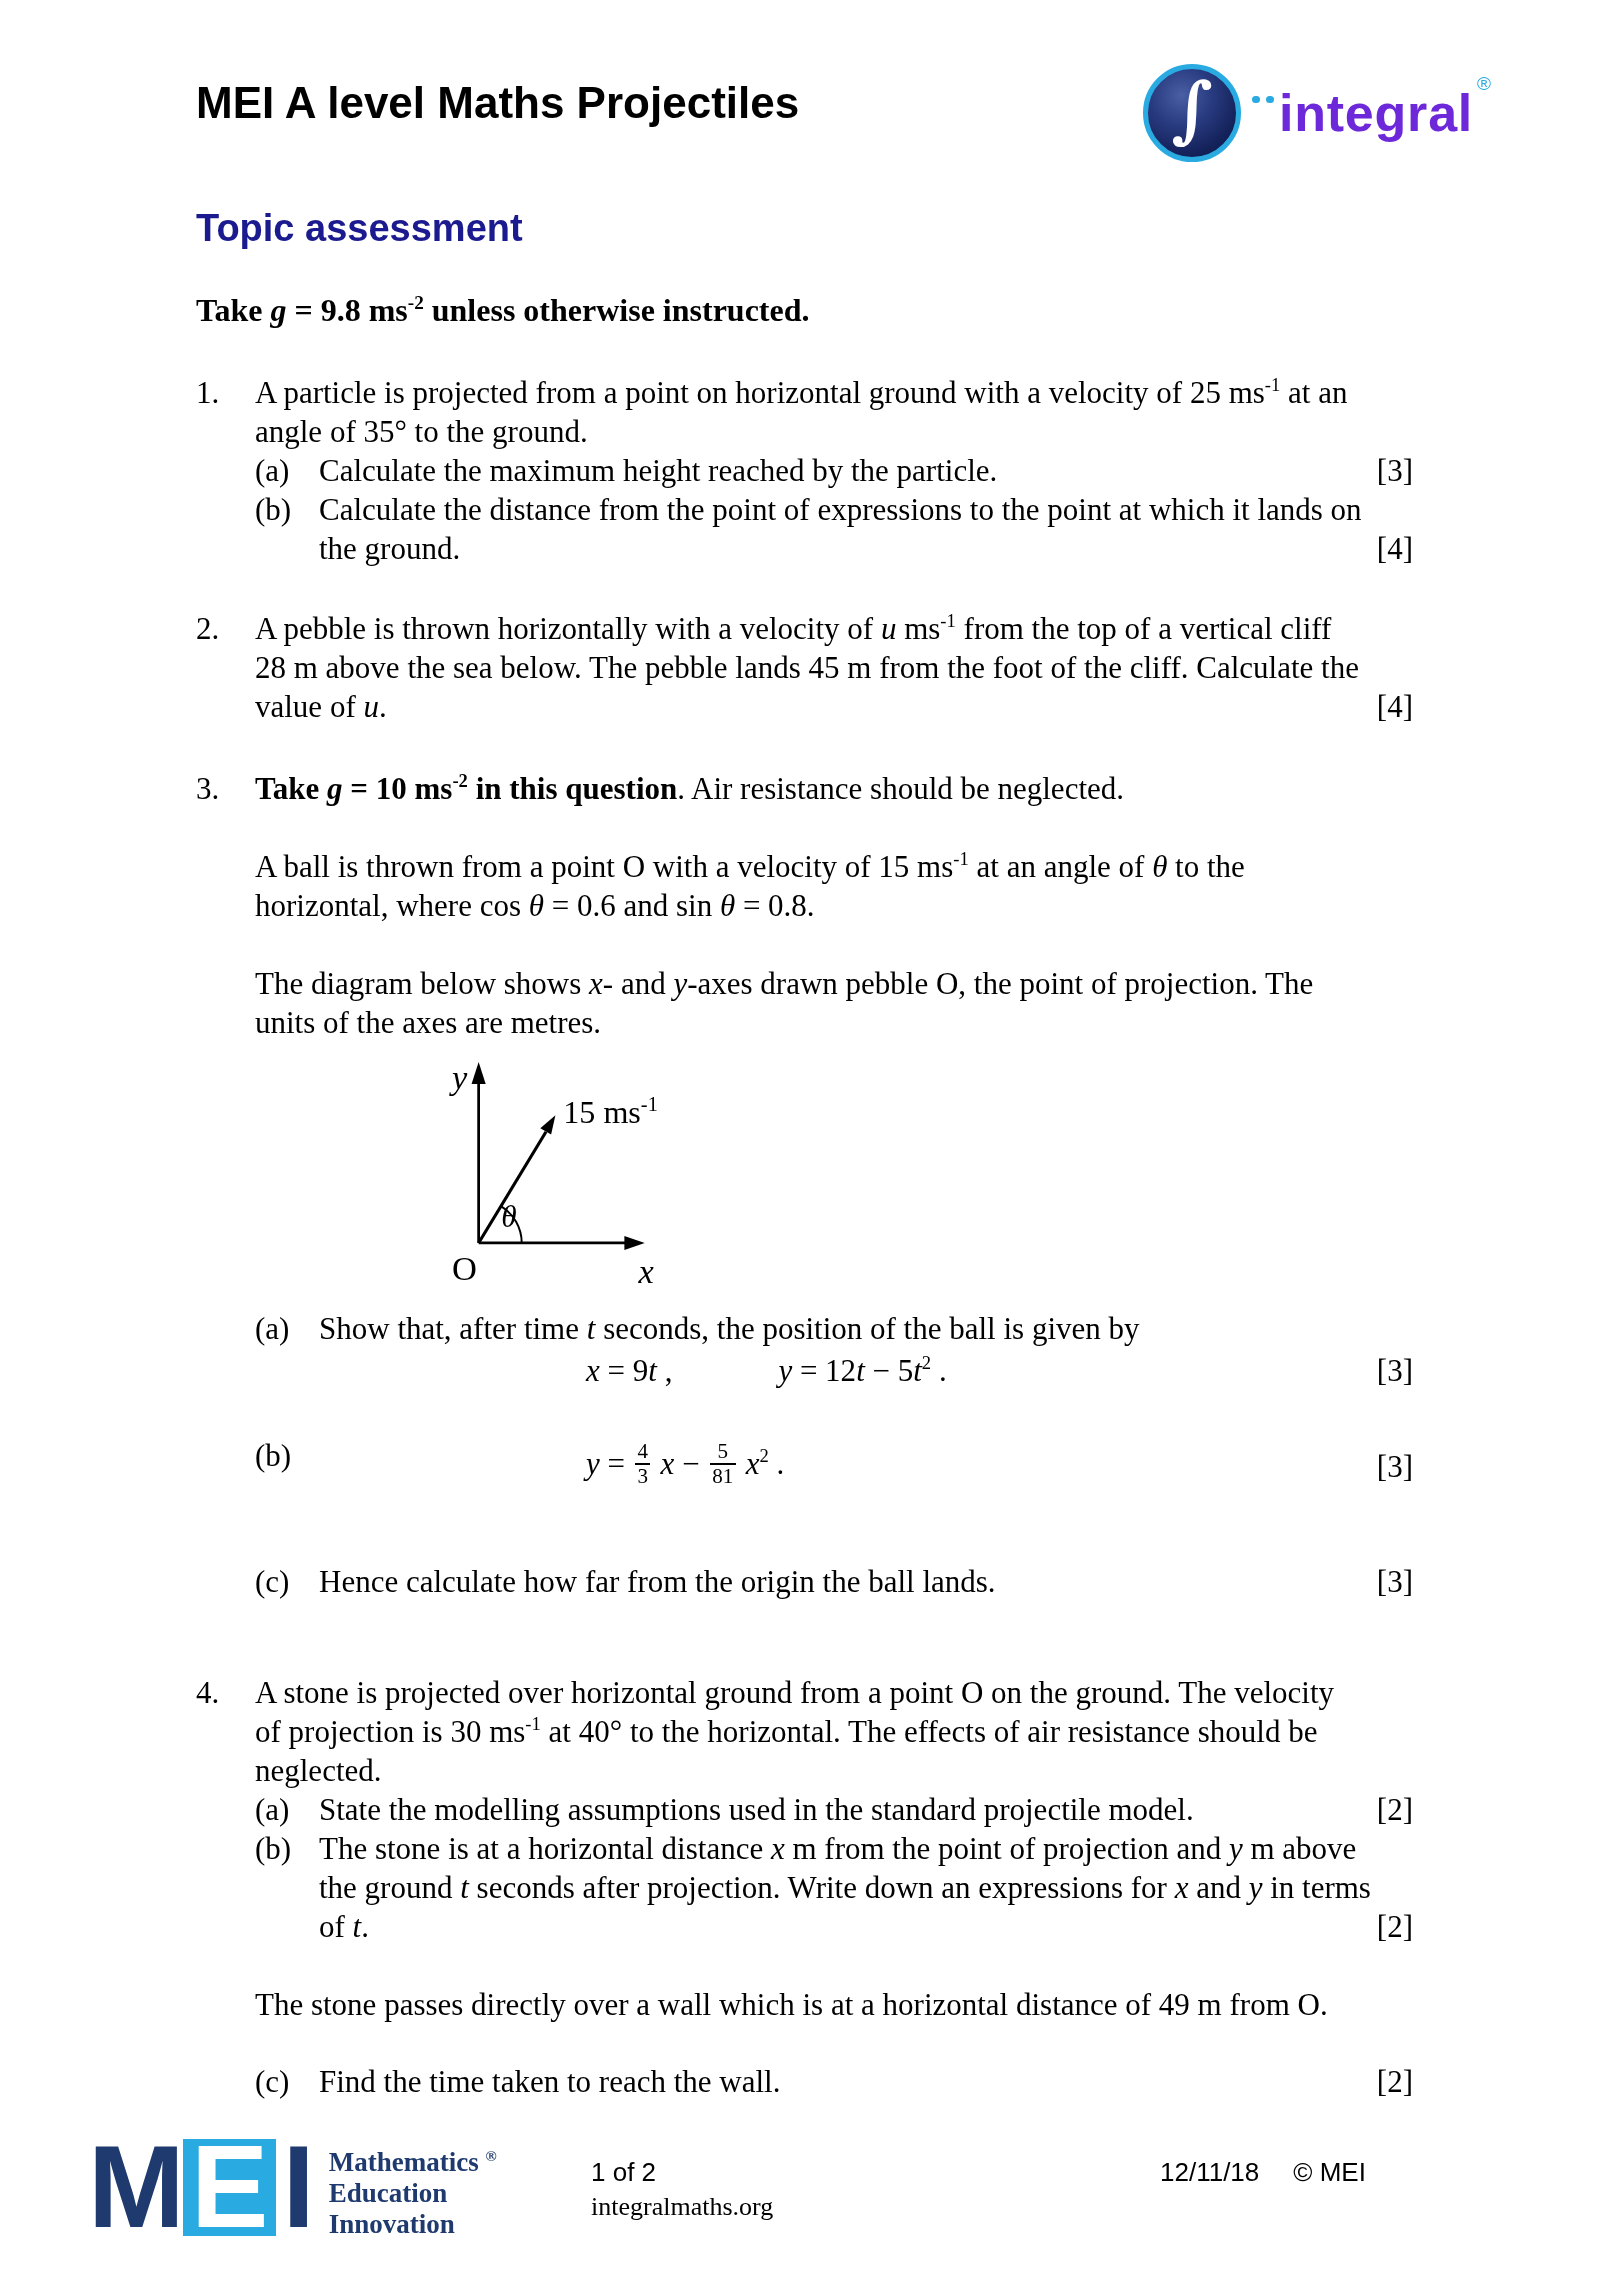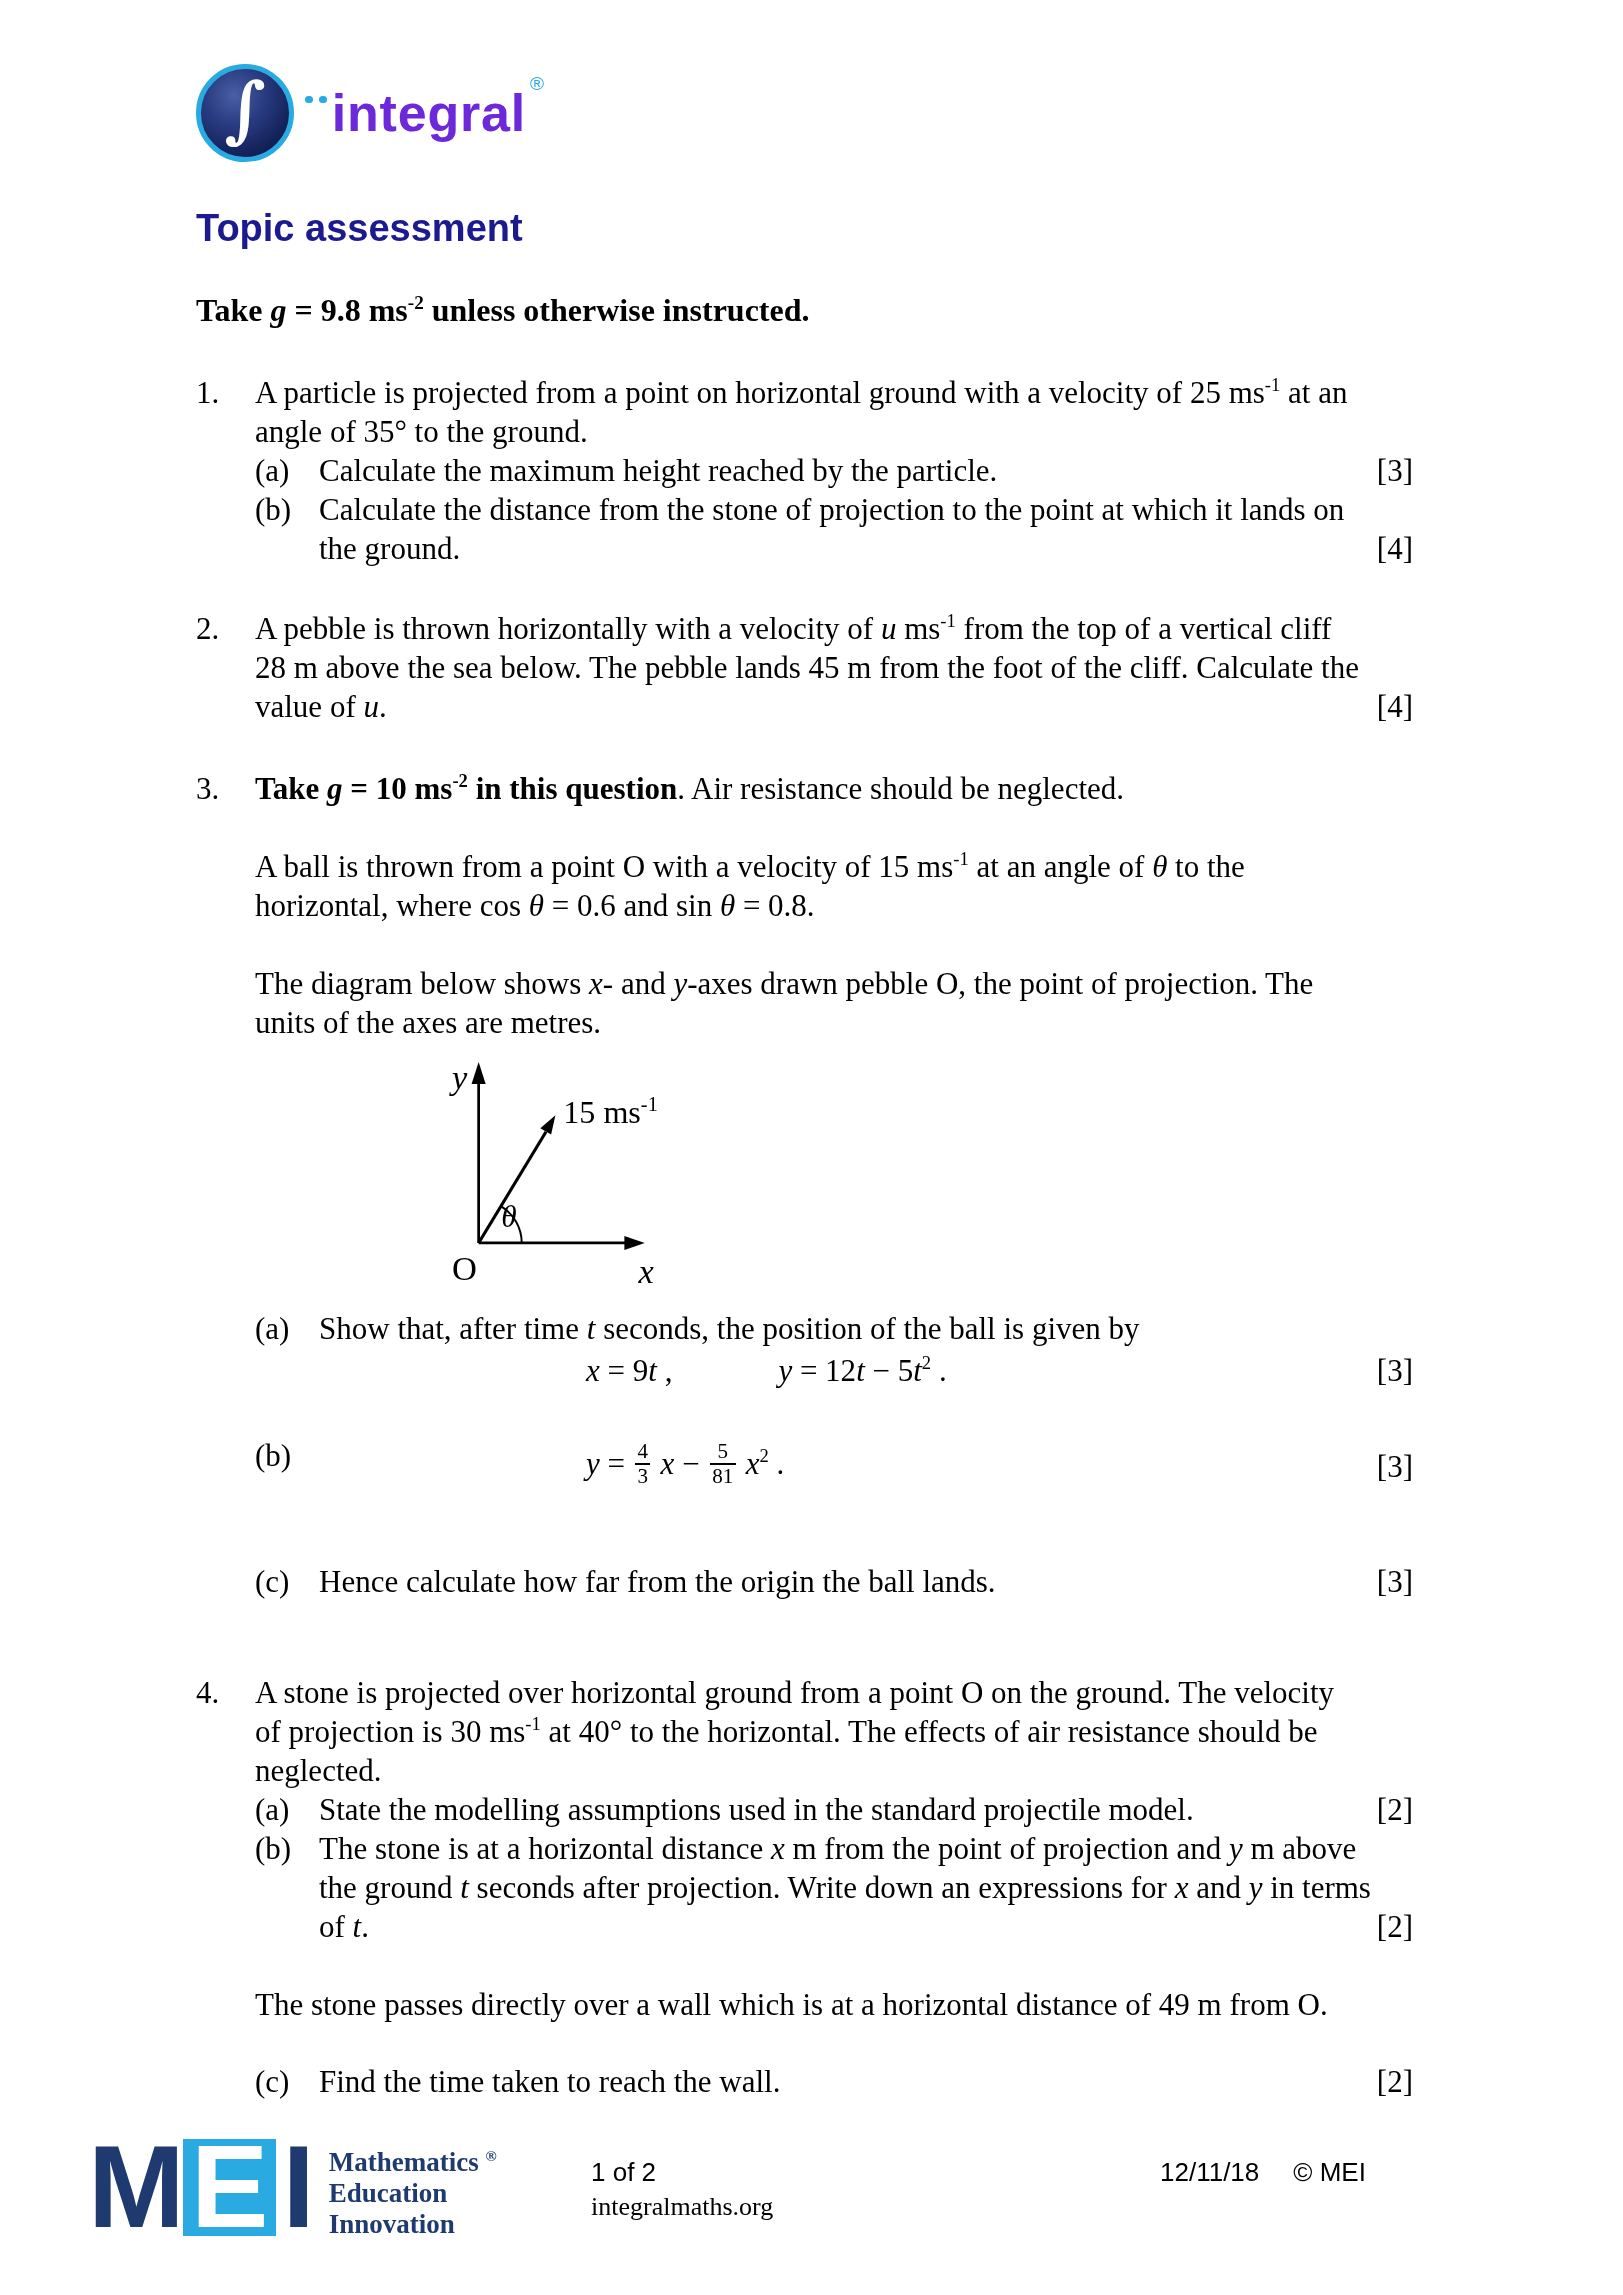--- a/index.html
+++ b/index.html
@@ -78,20 +78,21 @@
   .fright{position:absolute;top:2157px;left:1160px;font-family:"Liberation Sans",sans-serif;
           font-size:26px;line-height:30px;white-space:nowrap;}
   .fcopy{margin-left:34px;}
 </style>
 </head>
 <body>
 
 <div class="page">
 
   <div class="header">
+    <h1 class="title">MEI A level Maths Projectiles</h1>
     <div class="ilogo">
       <div class="isphere">
         <span class="iglyph">∫</span>
       </div>
       <span class="idots">
           <i></i>
           <i></i>
         </span>
       <span class="itext">integral</span>
       <span class="ireg">®</span>
@@ -115,21 +116,21 @@
             <div class="lnm">
               <span class="ltext"><span>Calculate the maximum height reached by the particle.</span></span>
               <span class="fill"></span>
               <span class="marks">[3]</span>
             </div>
           </div>
         </div>
         <div class="sub">
           <div class="sublabel">(b)</div>
           <div class="subbody">
-            <div class="ln"><span>Calculate the distance from the stone of projection to the point at which it lands on</span></div>
+            <div class="ln"><span>Calculate the distance from the point of expressions to the point at which it lands on</span></div>
             <div class="lnm">
               <span class="ltext"><span>the ground.</span></span>
               <span class="fill"></span>
               <span class="marks">[4]</span>
             </div>
           </div>
         </div>
       </div>
     </div>
 

